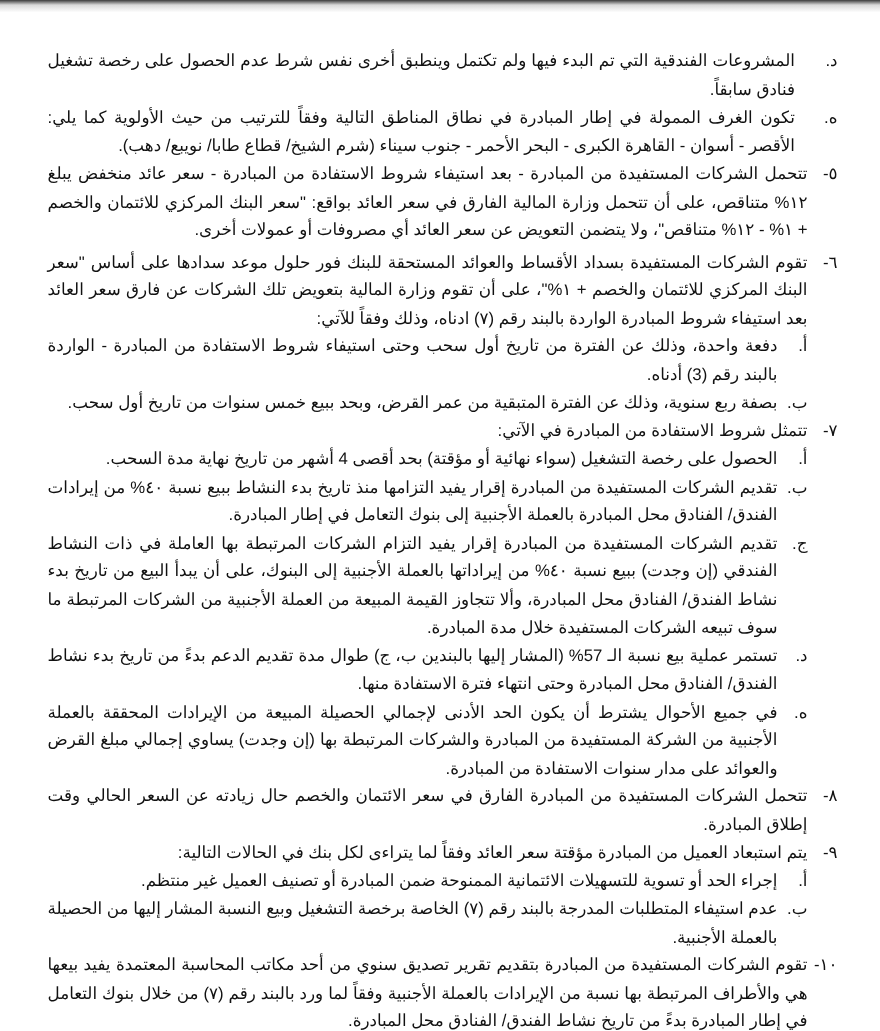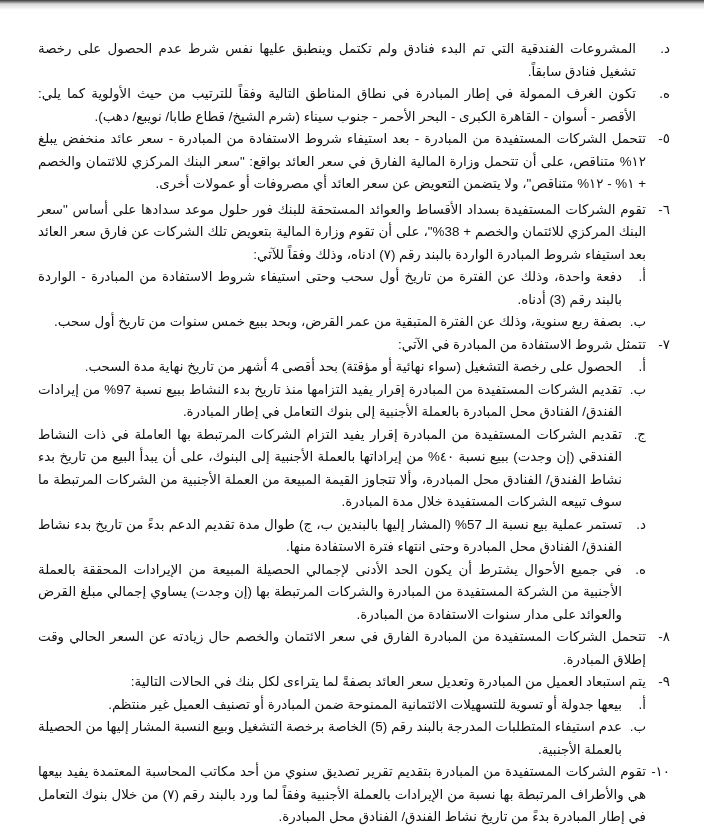--- a/index.html
+++ b/index.html
@@ -30,37 +30,37 @@
 </style>
 </head>
 <body>
 
 <div class="top-shadow"></div>
 
 <div class="doc">
 
   <div class="item letter-top">
     <span class="marker">د.</span>
-    <span class="text">المشروعات الفندقية التي تم البدء فنادق ولم تكتمل وينطبق عليها نفس شرط عدم الحصول على رخصة تشغيل فنادق سابقاً.</span>
+    <span class="text">المشروعات الفندقية التي تم البدء فيها ولم تكتمل وينطبق أخرى نفس شرط عدم الحصول على رخصة تشغيل فنادق سابقاً.</span>
   </div>
 
   <div class="item letter-top">
     <span class="marker">ه.</span>
     <span class="text">تكون الغرف الممولة في إطار المبادرة في نطاق المناطق التالية وفقاً للترتيب من حيث الأولوية كما يلي: الأقصر - أسوان - القاهرة الكبرى - البحر الأحمر - جنوب سيناء (شرم الشيخ/ قطاع طابا/ نويبع/ دهب).</span>
   </div>
 
   <div class="item lvl1">
     <span class="marker">٥-</span>
     <span class="text">تتحمل الشركات المستفيدة من المبادرة - بعد استيفاء شروط الاستفادة من المبادرة - سعر عائد منخفض يبلغ ١٢% متناقص، على أن تتحمل وزارة المالية الفارق في سعر العائد بواقع: "سعر البنك المركزي للائتمان والخصم + ١% - ١٢% متناقص"، ولا يتضمن التعويض عن سعر العائد أي مصروفات أو عمولات أخرى.</span>
   </div>
   <div class="gap"></div>
 
   <div class="item lvl1">
     <span class="marker">٦-</span>
-    <span class="text">تقوم الشركات المستفيدة بسداد الأقساط والعوائد المستحقة للبنك فور حلول موعد سدادها على أساس "سعر البنك المركزي للائتمان والخصم + 38%"، على أن تقوم وزارة المالية بتعويض تلك الشركات عن فارق سعر العائد بعد استيفاء شروط المبادرة الواردة بالبند رقم (٧) ادناه، وذلك وفقاً للآتي:</span>
+    <span class="text">تقوم الشركات المستفيدة بسداد الأقساط والعوائد المستحقة للبنك فور حلول موعد سدادها على أساس "سعر البنك المركزي للائتمان والخصم + ١%"، على أن تقوم وزارة المالية بتعويض تلك الشركات عن فارق سعر العائد بعد استيفاء شروط المبادرة الواردة بالبند رقم (٧) ادناه، وذلك وفقاً للآتي:</span>
   </div>
 
   <div class="item lvl2">
     <span class="marker">أ.</span>
     <span class="text">دفعة واحدة، وذلك عن الفترة من تاريخ أول سحب وحتى استيفاء شروط الاستفادة من المبادرة - الواردة بالبند رقم (3) أدناه.</span>
   </div>
 
   <div class="item lvl2">
     <span class="marker">ب.</span>
     <span class="text">بصفة ربع سنوية، وذلك عن الفترة المتبقية من عمر القرض، وبحد ببيع خمس سنوات من تاريخ أول سحب.</span>
@@ -71,21 +71,21 @@
     <span class="text">تتمثل شروط الاستفادة من المبادرة في الآتي:</span>
   </div>
 
   <div class="item lvl2">
     <span class="marker">أ.</span>
     <span class="text">الحصول على رخصة التشغيل (سواء نهائية أو مؤقتة) بحد أقصى 4 أشهر من تاريخ نهاية مدة السحب.</span>
   </div>
 
   <div class="item lvl2">
     <span class="marker">ب.</span>
-    <span class="text">تقديم الشركات المستفيدة من المبادرة إقرار يفيد التزامها منذ تاريخ بدء النشاط ببيع نسبة 97% من إيرادات الفندق/ الفنادق محل المبادرة بالعملة الأجنبية إلى بنوك التعامل في إطار المبادرة.</span>
+    <span class="text">تقديم الشركات المستفيدة من المبادرة إقرار يفيد التزامها منذ تاريخ بدء النشاط ببيع نسبة ٤٠% من إيرادات الفندق/ الفنادق محل المبادرة بالعملة الأجنبية إلى بنوك التعامل في إطار المبادرة.</span>
   </div>
 
   <div class="item lvl2">
     <span class="marker">ج.</span>
     <span class="text">تقديم الشركات المستفيدة من المبادرة إقرار يفيد التزام الشركات المرتبطة بها العاملة في ذات النشاط الفندقي (إن وجدت) ببيع نسبة ٤٠% من إيراداتها بالعملة الأجنبية إلى البنوك، على أن يبدأ البيع من تاريخ بدء نشاط الفندق/ الفنادق محل المبادرة، وألا تتجاوز القيمة المبيعة من العملة الأجنبية من الشركات المرتبطة ما سوف تبيعه الشركات المستفيدة خلال مدة المبادرة.</span>
   </div>
 
   <div class="item lvl2">
     <span class="marker">د.</span>
     <span class="text">تستمر عملية بيع نسبة الـ 57% (المشار إليها بالبندين ب، ج) طوال مدة تقديم الدعم بدءً من تاريخ بدء نشاط الفندق/ الفنادق محل المبادرة وحتى انتهاء فترة الاستفادة منها.</span>
@@ -96,31 +96,31 @@
     <span class="text">في جميع الأحوال يشترط أن يكون الحد الأدنى لإجمالي الحصيلة المبيعة من الإيرادات المحققة بالعملة الأجنبية من الشركة المستفيدة من المبادرة والشركات المرتبطة بها (إن وجدت) يساوي إجمالي مبلغ القرض والعوائد على مدار سنوات الاستفادة من المبادرة.</span>
   </div>
 
   <div class="item lvl1">
     <span class="marker">٨-</span>
     <span class="text">تتحمل الشركات المستفيدة من المبادرة الفارق في سعر الائتمان والخصم حال زيادته عن السعر الحالي وقت إطلاق المبادرة.</span>
   </div>
 
   <div class="item lvl1">
     <span class="marker">٩-</span>
-    <span class="text">يتم استبعاد العميل من المبادرة وتعديل سعر العائد بصفةً لما يتراءى لكل بنك في الحالات التالية:</span>
+    <span class="text">يتم استبعاد العميل من المبادرة مؤقتة سعر العائد وفقاً لما يتراءى لكل بنك في الحالات التالية:</span>
   </div>
 
   <div class="item lvl2">
     <span class="marker">أ.</span>
-    <span class="text">بيعها جدولة أو تسوية للتسهيلات الائتمانية الممنوحة ضمن المبادرة أو تصنيف العميل غير منتظم.</span>
+    <span class="text">إجراء الحد أو تسوية للتسهيلات الائتمانية الممنوحة ضمن المبادرة أو تصنيف العميل غير منتظم.</span>
   </div>
 
   <div class="item lvl2">
     <span class="marker">ب.</span>
-    <span class="text">عدم استيفاء المتطلبات المدرجة بالبند رقم (5) الخاصة برخصة التشغيل وبيع النسبة المشار إليها من الحصيلة بالعملة الأجنبية.</span>
+    <span class="text">عدم استيفاء المتطلبات المدرجة بالبند رقم (٧) الخاصة برخصة التشغيل وبيع النسبة المشار إليها من الحصيلة بالعملة الأجنبية.</span>
   </div>
 
   <div class="item lvl1">
     <span class="marker">١٠-</span>
     <span class="text">تقوم الشركات المستفيدة من المبادرة بتقديم تقرير تصديق سنوي من أحد مكاتب المحاسبة المعتمدة يفيد بيعها هي والأطراف المرتبطة بها نسبة من الإيرادات بالعملة الأجنبية وفقاً لما ورد بالبند رقم (٧) من خلال بنوك التعامل في إطار المبادرة بدءً من تاريخ نشاط الفندق/ الفنادق محل المبادرة.</span>
   </div>
 
 </div>
 
 </body></html>

